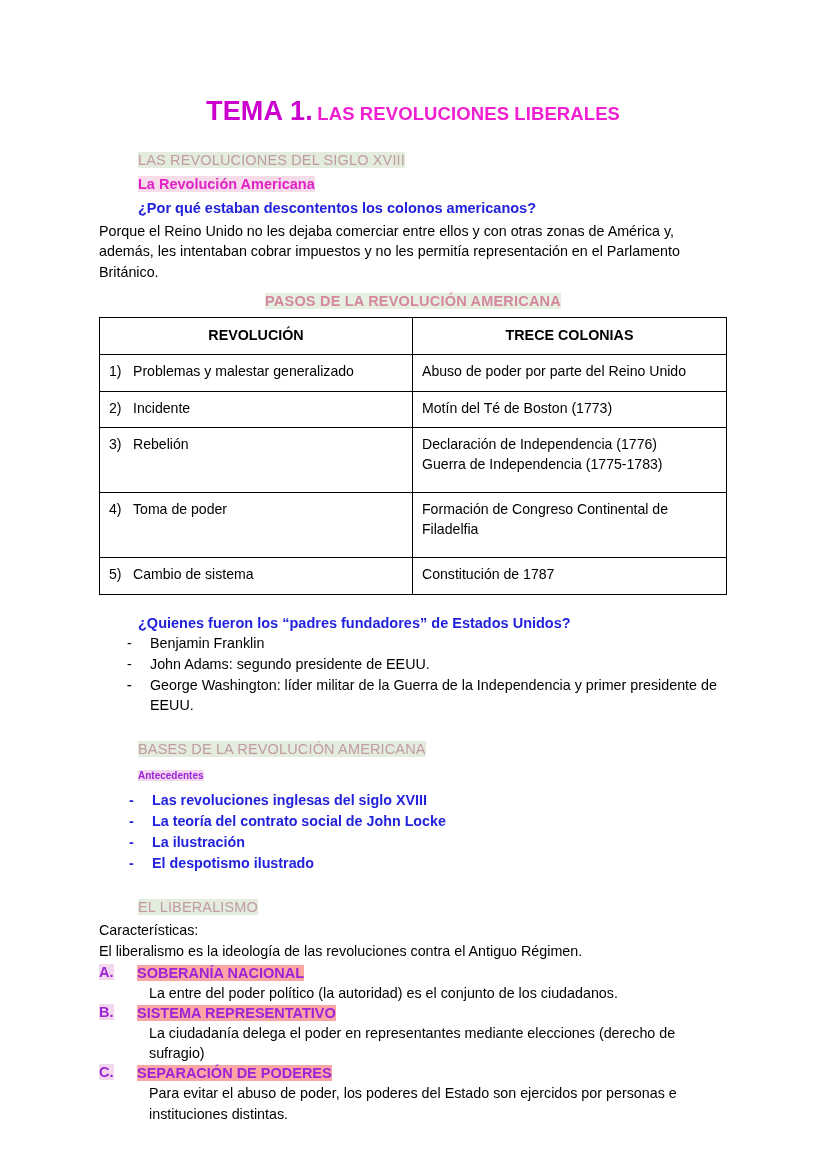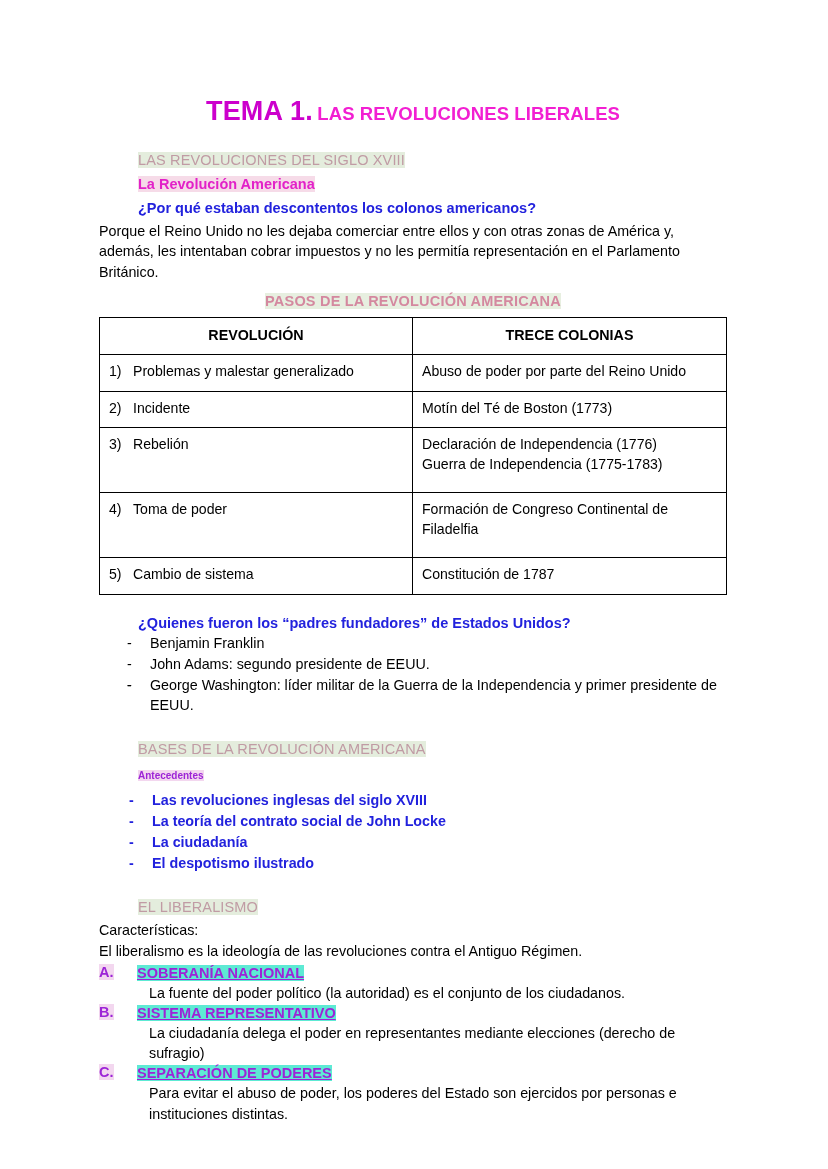--- a/index.html
+++ b/index.html
@@ -190,22 +190,21 @@
     top: 0;
     color: #9d24d6;
     font-weight: bold;
     font-size: 14.5px;
     background: #f3d7ef;
   }
   ol.alphalist > li .item-title {
     color: #9d24d6;
     font-weight: bold;
     font-size: 14.5px;
-    background: #5eead4;
-    text-decoration: underline;
+    background: #fca5a5;
   }
   ol.alphalist > li .item-desc {
     display: block;
     color: #000;
     font-weight: normal;
     font-size: 14.3px;
     line-height: 1.45;
     padding-left: 12px;
     margin-top: 1px;
   }
@@ -294,39 +293,39 @@
       <span class="h-green">BASES DE LA REVOLUCIÓN AMERICANA</span>
     </p>
     <div class="row-gap-2"></div>
     <p class="line">
       <span class="h-pink-purple">Antecedentes</span>
     </p>
     <div class="row-gap-4"></div>
     <ul class="dashlist blue">
       <li><span class="dash">-</span><span>Las revoluciones inglesas del siglo XVIII</span></li>
       <li><span class="dash">-</span><span>La teoría del contrato social de John Locke</span></li>
-      <li><span class="dash">-</span><span>La ciudadanía</span></li>
+      <li><span class="dash">-</span><span>La ilustración</span></li>
       <li><span class="dash">-</span><span>El despotismo ilustrado</span></li>
     </ul>
 
     <div class="row-gap-22"></div>
 
     <p class="line">
       <span class="h-green">EL LIBERALISMO</span>
     </p>
     <div class="row-gap-2"></div>
     <p class="body-text">Características:</p>
     <p class="body-text">El liberalismo es la ideología de las revoluciones contra el Antiguo Régimen.</p>
     <div class="row-gap-2"></div>
 
     <ol class="alphalist indent-26">
       <li>
         <span class="marker">A.</span>
         <span class="item-title">SOBERANÍA NACIONAL</span>
-        <span class="item-desc">La fuente del poder político (la autoridad) es el conjunto de los ciudadanos.</span>
+        <span class="item-desc">La entre del poder político (la autoridad) es el conjunto de los ciudadanos.</span>
       </li>
       <li>
         <span class="marker">B.</span>
         <span class="item-title">SISTEMA REPRESENTATIVO</span>
         <span class="item-desc">La ciudadanía delega el poder en representantes mediante elecciones (derecho de sufragio)</span>
       </li>
       <li>
         <span class="marker">C.</span>
         <span class="item-title">SEPARACIÓN DE PODERES</span>
         <span class="item-desc">Para evitar el abuso de poder, los poderes del Estado son ejercidos por personas e instituciones distintas.</span>

